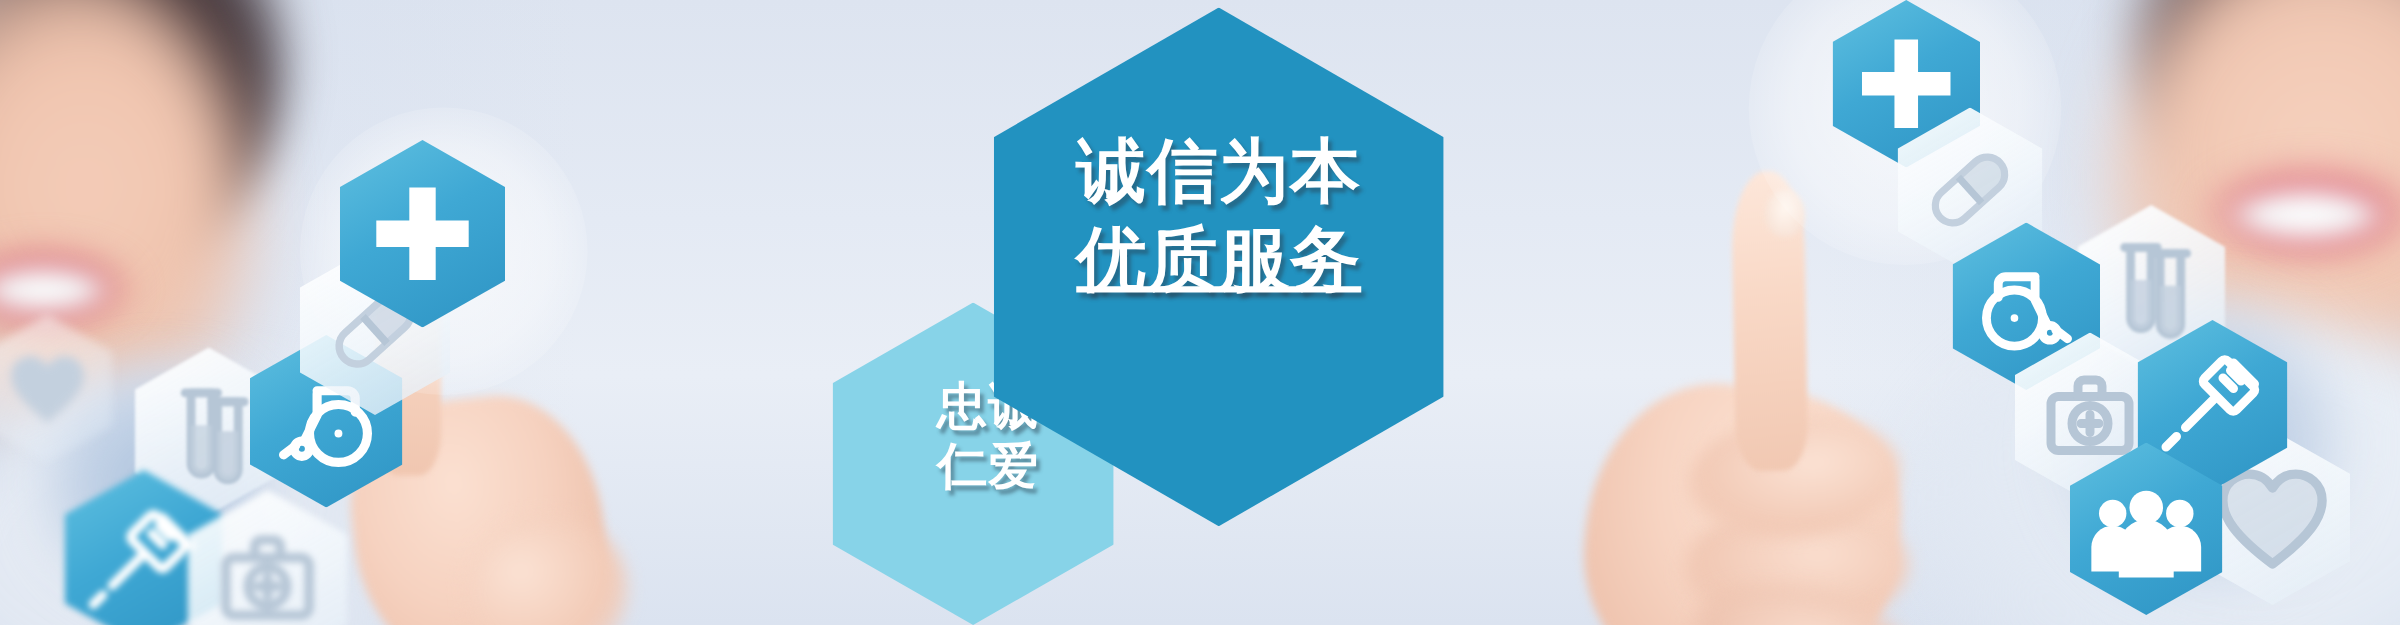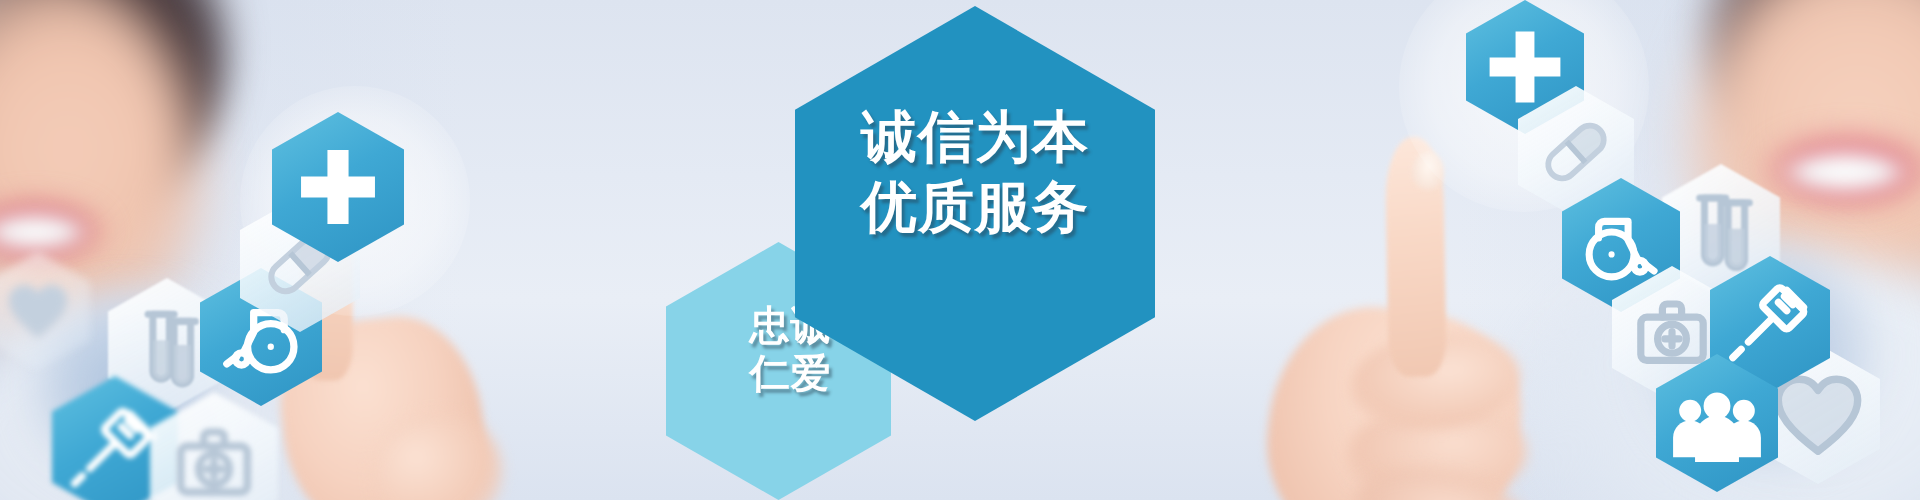--- a/index.html
+++ b/index.html
@@ -107,21 +107,21 @@
   #hex-main{left:795px;top:6px;width:360px;height:415px;background:#2292c0;z-index:6;}
   #hex-left{left:666px;top:242px;width:225px;height:258px;background:#87d3e8;z-index:5;}
   #hex-right{left:1070px;top:238px;width:228px;height:262px;background:#87d3e8;z-index:5;}
 
   .hextext{
     color:#fff;font-weight:bold;text-align:center;line-height:1.06;
     text-shadow:3px 4px 3px rgba(40,60,75,.45);
     letter-spacing:1px;white-space:nowrap;
   }
   #hex-main .hextext{font-size:56px;}
-  #hex-main .l2{margin-top:10px;}
+  #hex-main .l2{margin-top:10px;text-decoration:underline;}
   #hex-left .hextext,#hex-right .hextext{font-size:40px;}
   #hex-left .l2,#hex-right .l2{margin-top:6px;}
   #hex-left .inner{transform:translate(12px,-22px);}
   #hex-right .inner{transform:translate(-2px,-24px);}
   #hex-main .inner{transform:translateY(-42px);}
 </style>
 </head>
 <body>
 
 <div id="stage">

